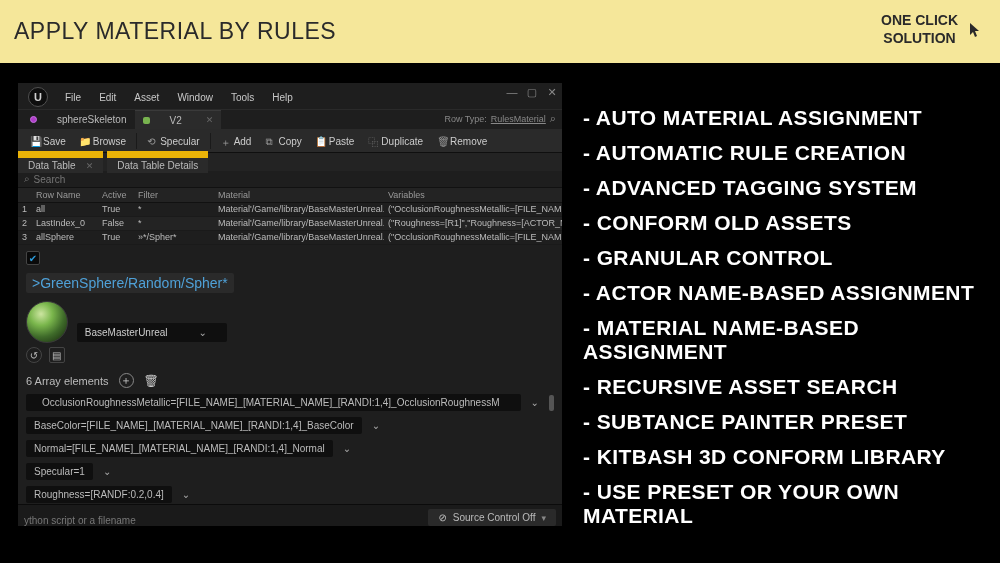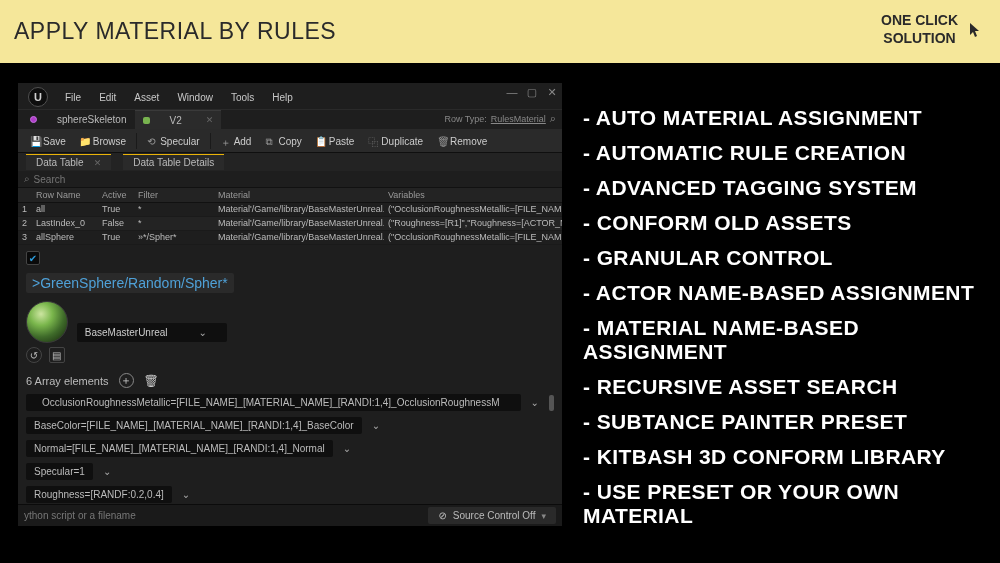--- a/index.html
+++ b/index.html
@@ -37,21 +37,21 @@
   .tabrow-right .underline { text-decoration: underline; }
 
   
   .toolbar { display:flex; align-items:center; padding:3px 6px; gap:2px; border-bottom:1px solid #0f0f0f; background:#2a2a2a; }
   .tool { display:flex; align-items:center; gap:3px; padding:2px 6px; color:#ccc; font-size:10px; }
   .tool .ic { width:10px; height:10px; color:#9b9b9b; display:inline-block; }
   .sep { width:1px; height:16px; background:#1a1a1a; margin:0 2px; }
 
   
   .subtabs { display:flex; align-items:center; background:#232323; height:18px; }
-  .subtab { padding:2px 10px; font-size:10px; color:#bbb; display:flex; align-items:center; gap:6px; background:#2a2a2a; margin-right:4px; border-top:1px solid #eab308;margin-left:8px; }
+  .subtab { padding:2px 10px; font-size:10px; color:#bbb; display:flex; align-items:center; gap:6px; background:#2a2a2a; margin-right:4px; border-top:7px solid #eab308; }
 
   
   .searchbar { display:flex; align-items:center; padding:2px 6px; border-bottom:1px solid #111; }
   .searchbar .mag { color:#777; font-size:10px; margin-right:4px; }
   .search-input { background:transparent; border:none; color:#888; font-size:10px; width:100%; outline:none; }
 
   
   .table { font-size:9px; }
   .thead { display:flex; background:#232323; color:#999; border-bottom:1px solid #111; }
   .thead div { padding:2px 4px; }
@@ -74,21 +74,21 @@
   .arrrow { display:flex; align-items:center; gap:10px; margin:10px 0 4px 0; color:#bbb; font-size:11px; }
   .plus-circ { width:15px; height:15px; border:1px solid #888; border-radius:8px; display:flex;align-items:center;justify-content:center; color:#ccc; font-size:11px; }
   .trash { color:#ccc; font-size:12px; }
 
   .pill-row { display:flex; align-items:center; gap:10px; margin:6px 0; }
   .pill { background:#0f0f0f; color:#bbb; padding:3px 8px; border-radius:2px; font-size:10px; white-space:nowrap; overflow:hidden; }
   .chev { color:#aaa; font-size:10px; }
   .scroll-ind { width:5px; height:16px; background:#555; border-radius:2px; }
 
   
-  .bottom { position:absolute; left:0; bottom:0; width:100%; height:22px; background:#1a1a1a; border-top:1px solid #0b0b0b; display:flex; align-items:center; justify-content:space-between; padding:0 6px; font-size:10px; color:#777; font-family: monospace; }
+  .bottom { position:absolute; left:0; bottom:0; width:100%; height:22px; background:#1a1a1a; border-top:1px solid #0b0b0b; display:flex; align-items:flex-end; justify-content:space-between; padding:0 6px; font-size:10px; color:#777; font-family: monospace; }
   .src-ctl { background:#2a2a2a; padding:3px 10px; border-radius:2px; color:#bbb; display:flex; align-items:center; gap:6px; }
   .down-caret { font-size:9px; color:#888; }
 
   .cursor-icon { display:inline-block; position:relative; width:16px; height:16px; }
 </style>
 </head>
 <body>
 <div class="page">
 
 <div class="banner">

